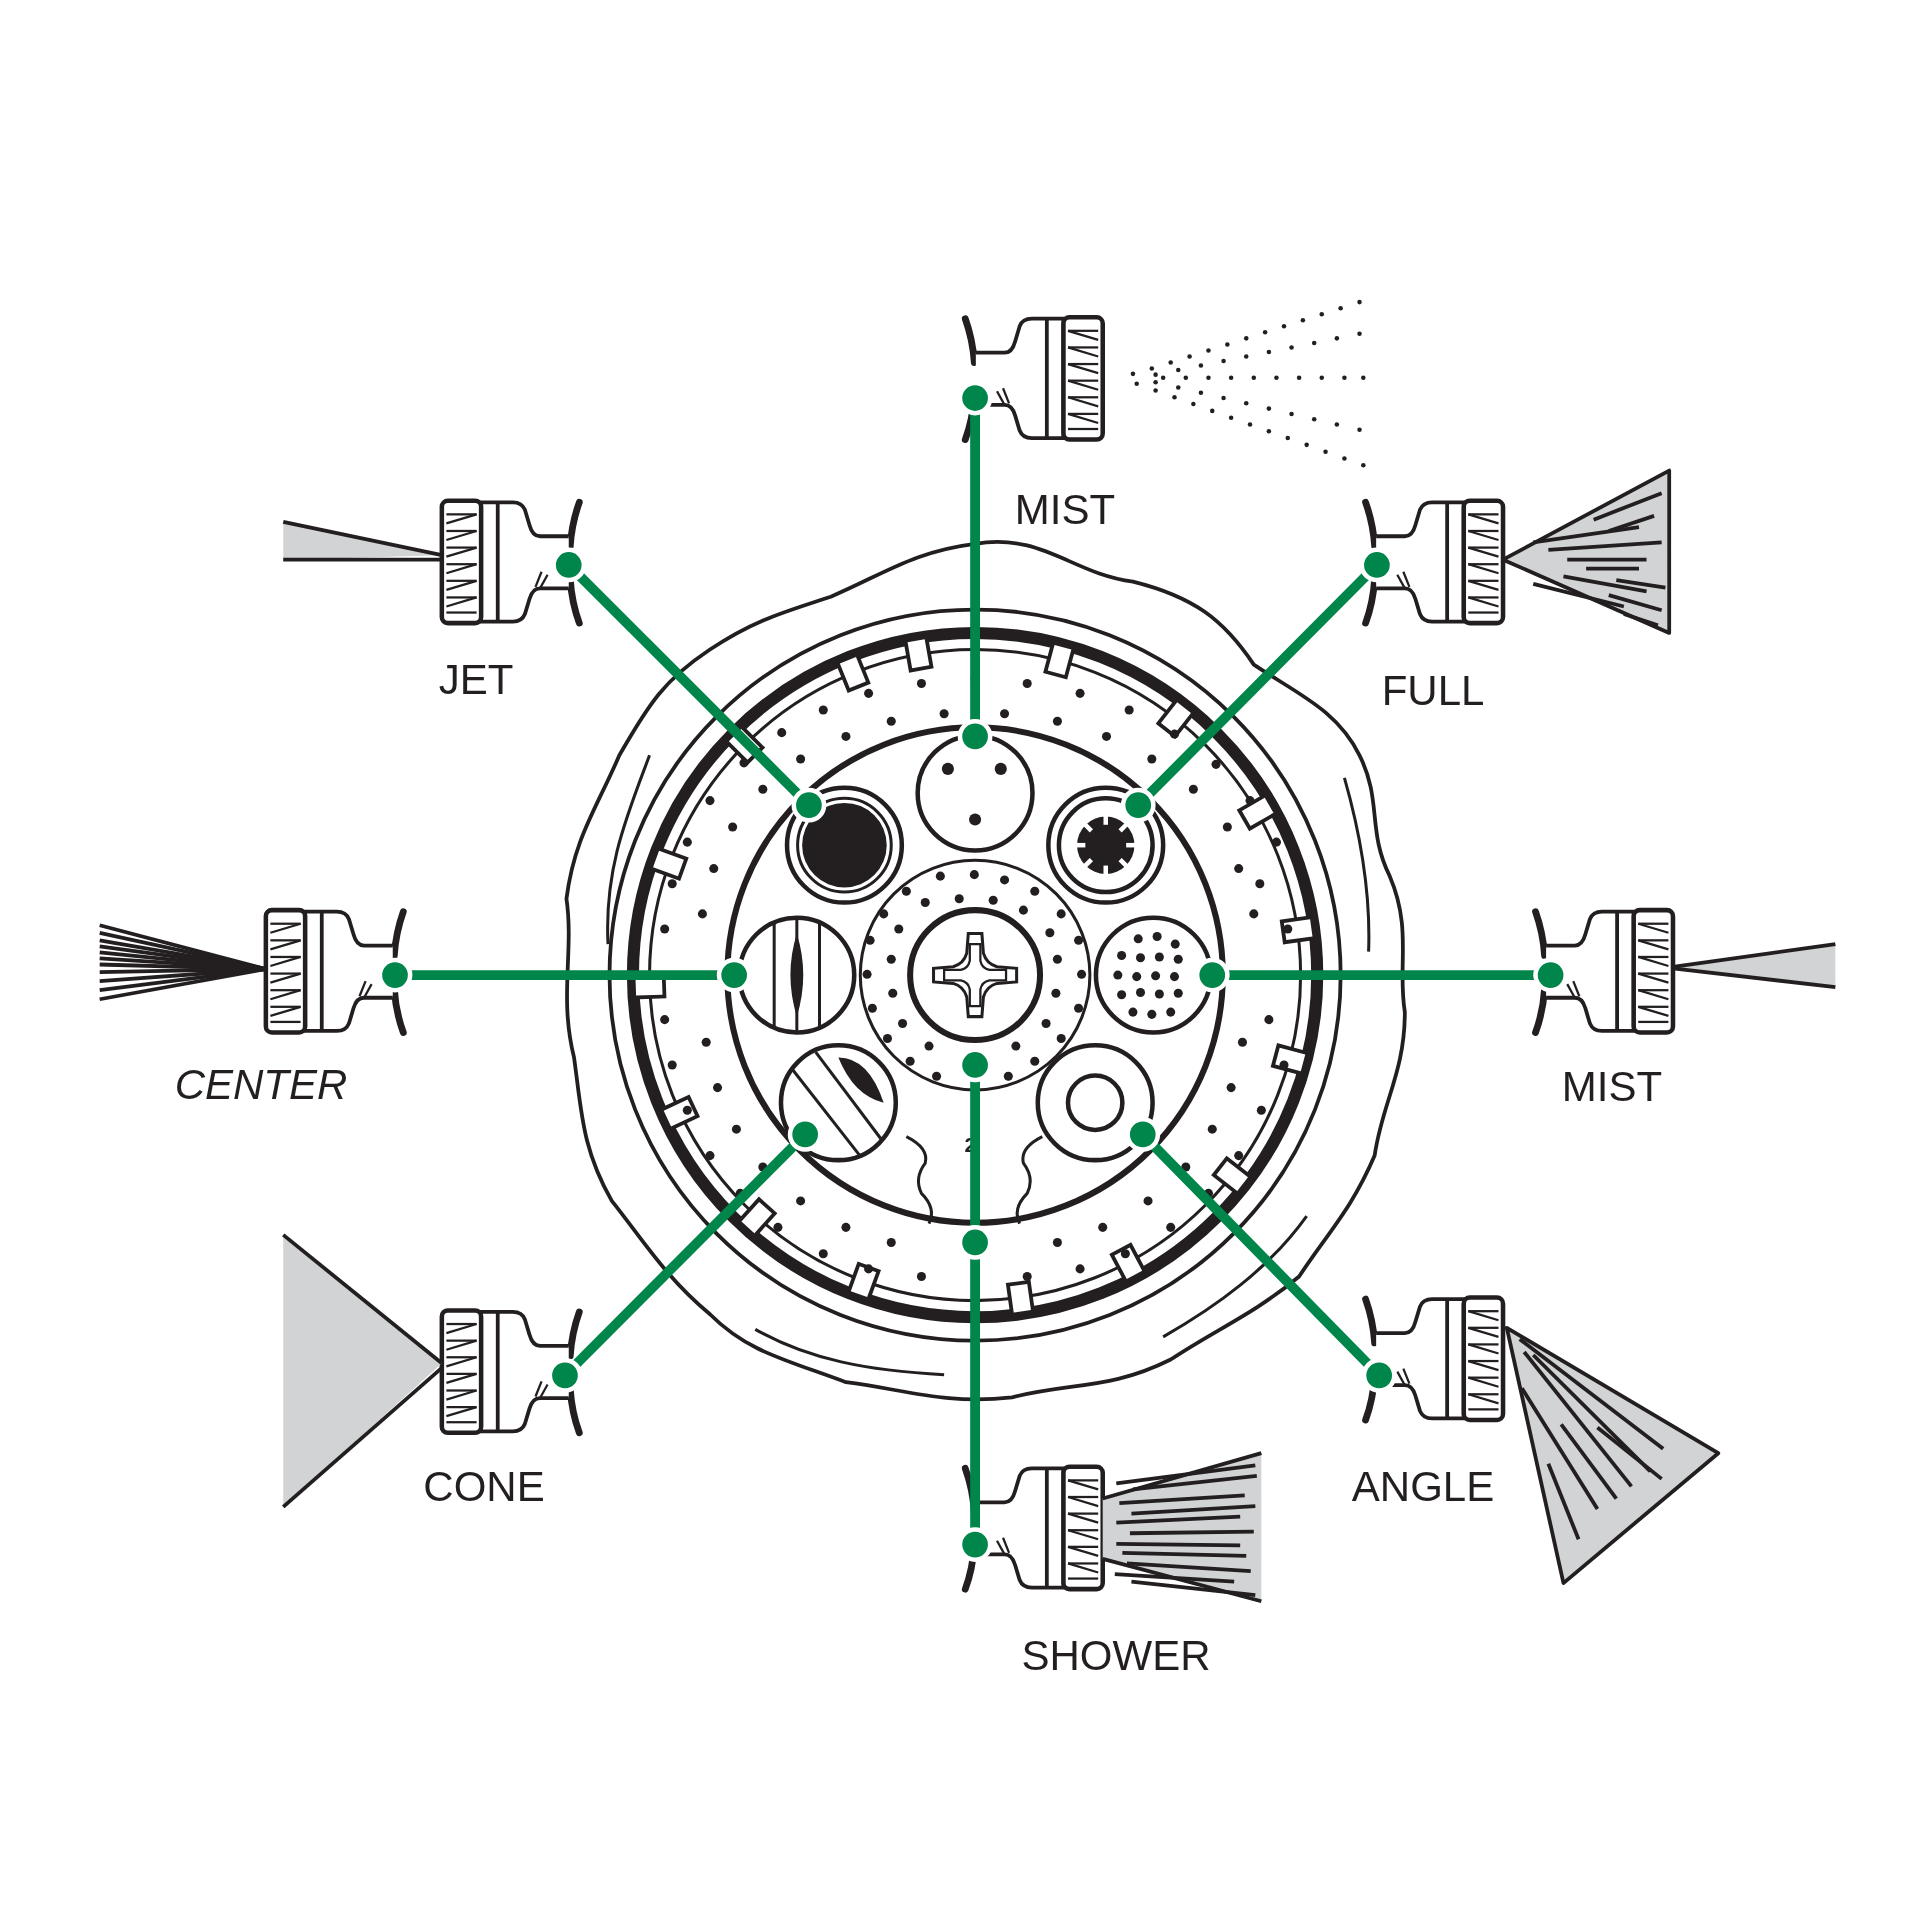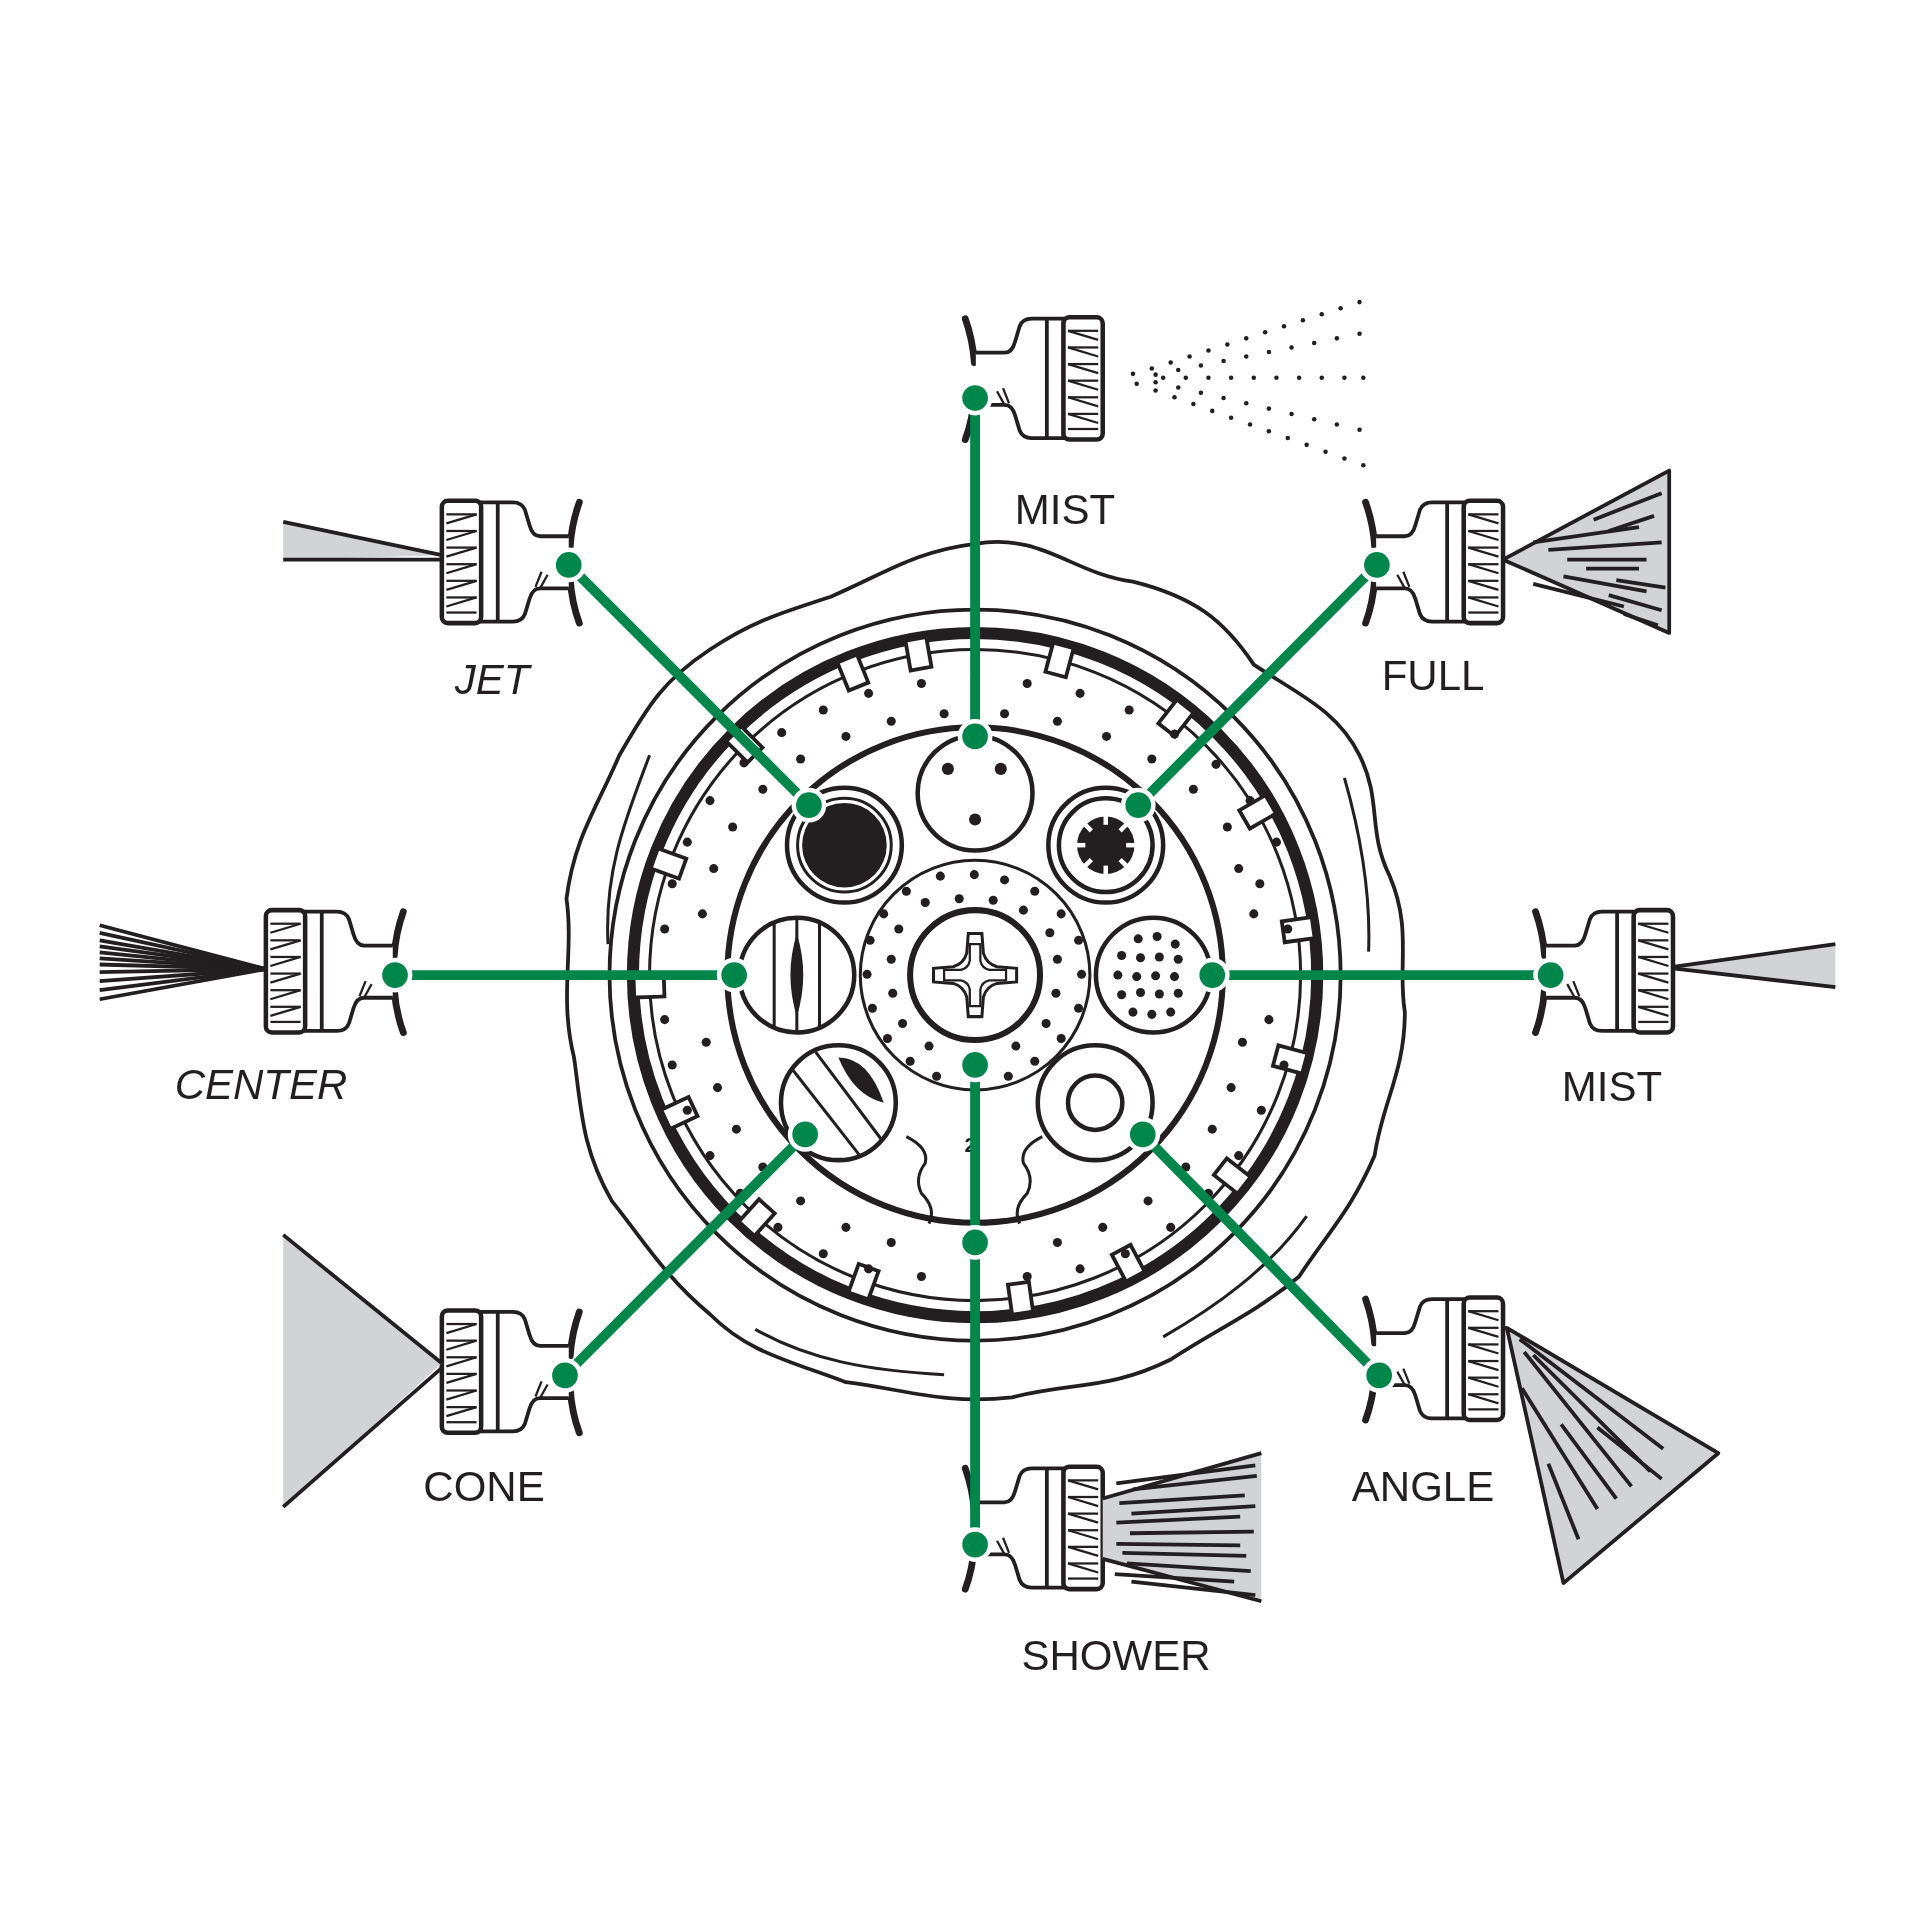--- a/index.html
+++ b/index.html
@@ -444,21 +444,21 @@
           <line x1="1291" y1="1410" x2="1291" y2="2045"></line>
           <circle cx="1291" cy="1410" r="20" stroke="#fff" stroke-width="6"></circle>
           <circle cx="1291" cy="1645" r="20" stroke="#fff" stroke-width="6"></circle>
           <circle cx="1291" cy="2045" r="20" stroke="#fff" stroke-width="6"></circle>
         </g>
   </g>
 </svg>
 
 
 <div class="label" style="left:1065px; top:510px;">MIST</div>
-<div class="label" style="left:492px;  top:680px;font-style:italic;">JET</div>
-<div class="label" style="left:1433px; top:676px;">FULL</div>
+<div class="label" style="left:476px;  top:680px;">JET</div>
+<div class="label" style="left:1433px; top:691px;">FULL</div>
 <div class="label" style="left:261px;  top:1085px;font-style:italic;">CENTER</div>
 <div class="label" style="left:1612px; top:1087px;">MIST</div>
 <div class="label" style="left:484px;  top:1487px;">CONE</div>
 <div class="label" style="left:1423px; top:1487px;">ANGLE</div>
 <div class="label" style="left:1116px; top:1656px;text-align:right;">SHOWER</div>
 </div>
 
 
 </body></html>

